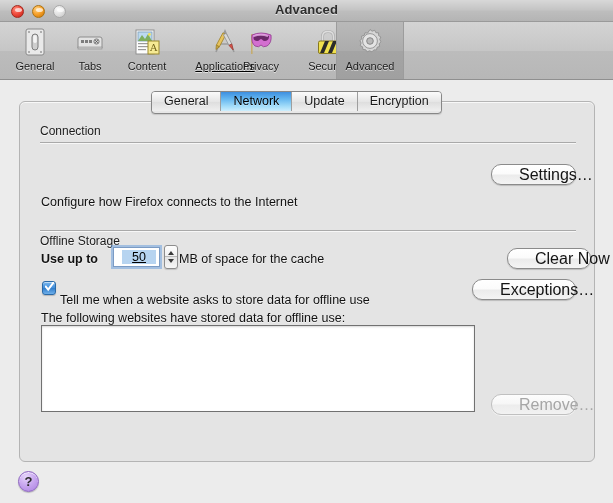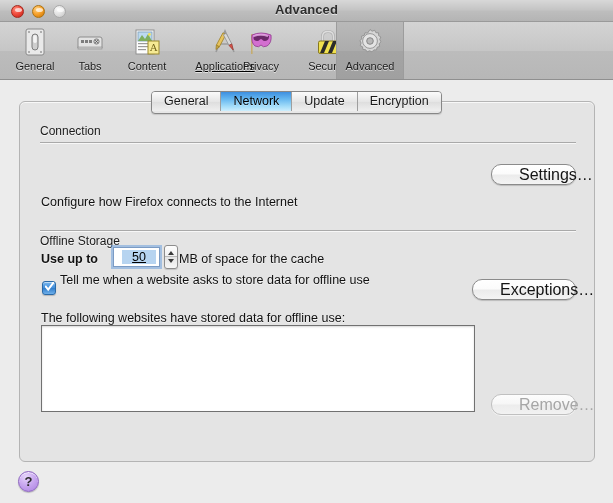--- a/index.html
+++ b/index.html
@@ -480,22 +480,23 @@
 
     <div class="group-head" style="top:110px;">
       <span class="gh-rule"></span>
       <span class="gh-label" style="background:#e4e4e4;margin-top:22px;">Offline Storage</span>
     </div>
 
     <div class="row-label" style="left:21px; top:150px;font-weight:bold;">Use up to</div>
 
     <div class="row-label" style="left:159px; top:150px;">MB of space for the cache</div>
 
-
-    <div class="row-label" style="left:40px; top:171px;">Tell me when a website asks to store data for offline use</div>
+    <div class="aqua-btn" style="left:487px; top:146px; width:84px;">Clear Now</div>
+
+    <div class="row-label" style="left:40px; top:191px;">Tell me when a website asks to store data for offline use</div>
 
     <div class="aqua-btn" style="left:452px; top:177px; width:104px;">Exceptions…</div>
 
     <div class="row-label" style="left:21px; top:209px;">The following websites have stored data for offline use:</div>
 
     <div class="aqua-btn disabled" style="left:471px; top:292px; width:85px;">Remove…</div>
 
   </div>
 
   <div id="cache-input" style="position:absolute;left:113px;top:247px;width:47px;height:20px;background:#fff;border:1px solid #7b9bc4;box-sizing:border-box;outline:2px solid rgba(110,160,220,0.55);font-size:12.5px;color:#000;text-align:right;padding:1px 3px 0 3px;line-height:17px;font-family:&quot;Liberation Sans&quot;,sans-serif;"><span id="cache-input-sel">50</span></div>

